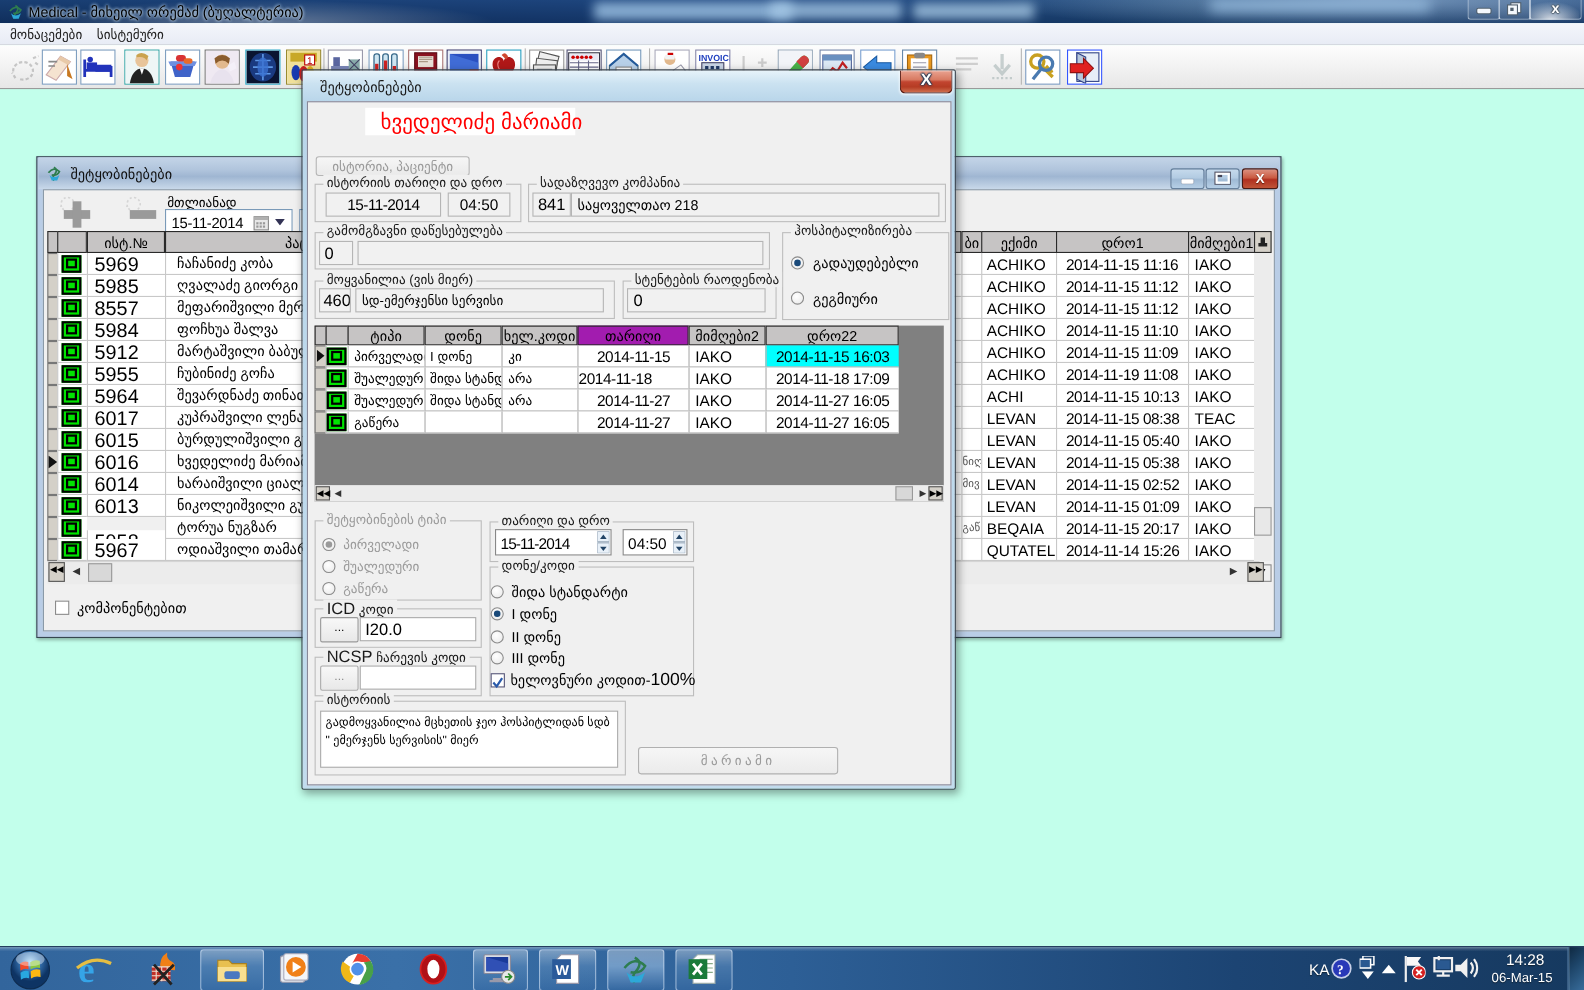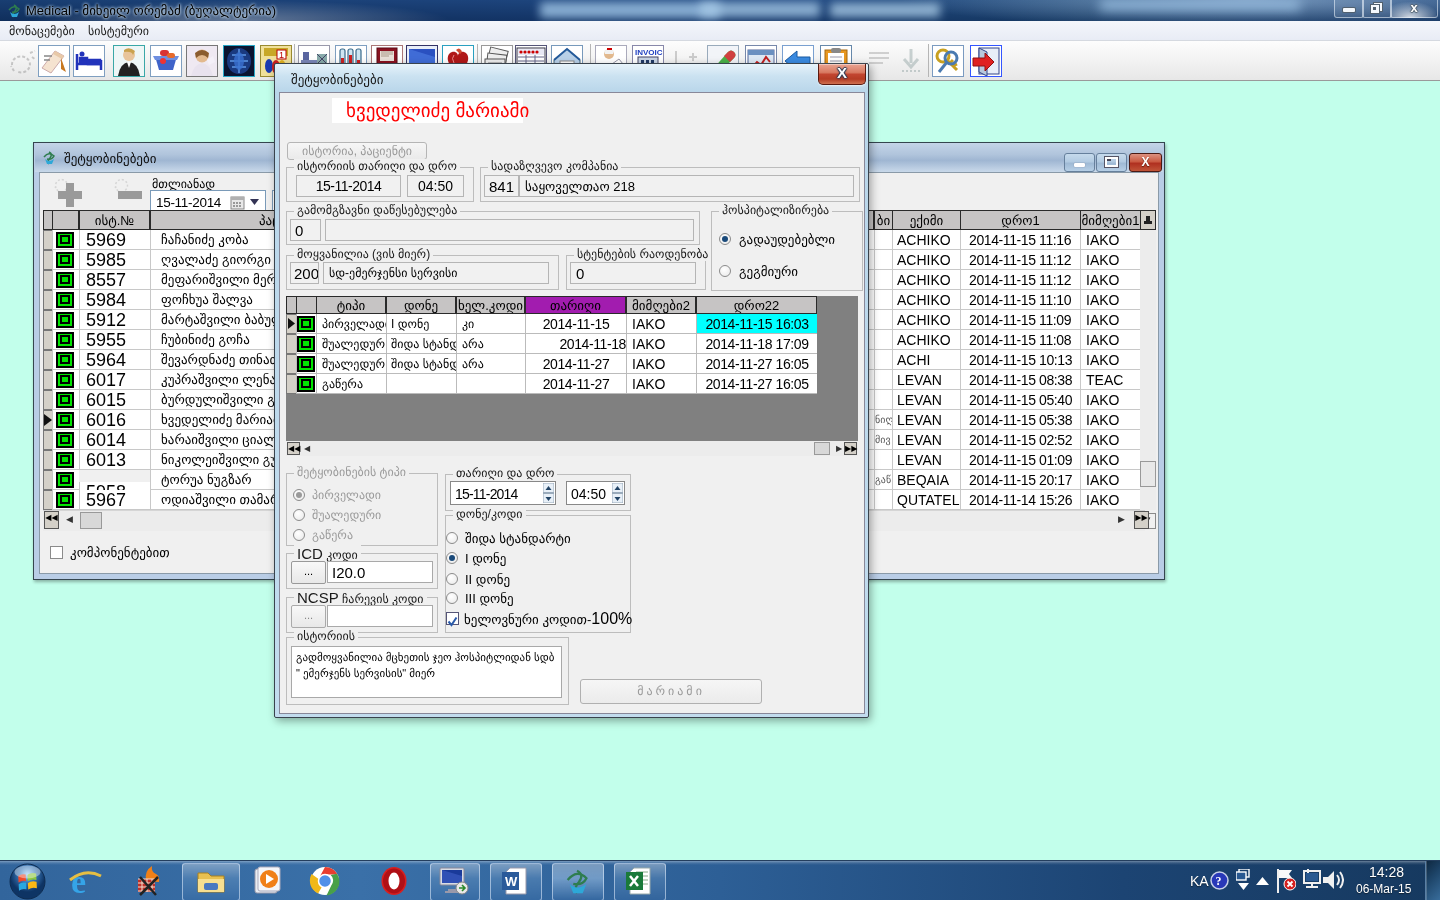--- a/index.html
+++ b/index.html
@@ -360,21 +360,21 @@
 <div style="position:absolute;height:20px;background:#fff;border-left:1px solid #c8c8c8;border-bottom:1px solid #c8c8c8;box-sizing:border-box;overflow:hidden;white-space:nowrap;left:852px;top:137px;width:69px;font-size:14px;padding:2px 0 0 4px">ACHIKO</div>
 <div style="position:absolute;height:20px;background:#fff;border-left:1px solid #c8c8c8;border-bottom:1px solid #c8c8c8;box-sizing:border-box;overflow:hidden;white-space:nowrap;left:920px;top:137px;width:121px;font-size:14px;letter-spacing:-.4px;padding:2px 0 0 8px">2014-11-15 11:09</div>
 <div style="position:absolute;height:20px;background:#fff;border-left:1px solid #c8c8c8;border-bottom:1px solid #c8c8c8;box-sizing:border-box;overflow:hidden;white-space:nowrap;left:1040px;top:137px;width:61px;font-size:14px;padding:2px 0 0 5px">IAKO</div>
 <div style="position:absolute;height:20px;background:#d4d0c8;border:1px solid #777;box-sizing:border-box;left:3px;top:157px;width:10px"></div>
 <div style="position:absolute;height:20px;background:#fff;border-left:1px solid #c8c8c8;border-bottom:1px solid #c8c8c8;box-sizing:border-box;overflow:hidden;white-space:nowrap;left:12px;top:157px;width:27px"></div>
       <div class="gcb" style="left:16px;top:159px"></div>
 <div style="position:absolute;height:20px;background:#fff;border-left:1px solid #c8c8c8;border-bottom:1px solid #c8c8c8;box-sizing:border-box;overflow:hidden;white-space:nowrap;left:39px;top:157px;width:71px;font-size:18px;padding:0 0 0 6px">5955</div>
 <div style="position:absolute;height:20px;background:#fff;border-left:1px solid #c8c8c8;border-bottom:1px solid #c8c8c8;box-sizing:border-box;overflow:hidden;white-space:nowrap;left:110px;top:157px;width:724px;font-size:13px;padding:2px 0 0 10px">ჩუბინიძე გოჩა</div>
 <div style="position:absolute;height:20px;background:#fff;border-left:1px solid #c8c8c8;border-bottom:1px solid #c8c8c8;box-sizing:border-box;overflow:hidden;white-space:nowrap;left:834px;top:157px;width:19px;font-size:10px;color:#555;padding-top:4px"></div>
 <div style="position:absolute;height:20px;background:#fff;border-left:1px solid #c8c8c8;border-bottom:1px solid #c8c8c8;box-sizing:border-box;overflow:hidden;white-space:nowrap;left:852px;top:157px;width:69px;font-size:14px;padding:2px 0 0 4px">ACHIKO</div>
-<div style="position:absolute;height:20px;background:#fff;border-left:1px solid #c8c8c8;border-bottom:1px solid #c8c8c8;box-sizing:border-box;overflow:hidden;white-space:nowrap;left:920px;top:157px;width:121px;font-size:14px;letter-spacing:-.4px;padding:2px 0 0 8px">2014-11-15 11:08</div>
+<div style="position:absolute;height:20px;background:#fff;border-left:1px solid #c8c8c8;border-bottom:1px solid #c8c8c8;box-sizing:border-box;overflow:hidden;white-space:nowrap;left:920px;top:157px;width:121px;font-size:14px;letter-spacing:-.4px;padding:2px 0 0 8px">2014-11-19 11:08</div>
 <div style="position:absolute;height:20px;background:#fff;border-left:1px solid #c8c8c8;border-bottom:1px solid #c8c8c8;box-sizing:border-box;overflow:hidden;white-space:nowrap;left:1040px;top:157px;width:61px;font-size:14px;padding:2px 0 0 5px">IAKO</div>
 <div style="position:absolute;height:20px;background:#d4d0c8;border:1px solid #777;box-sizing:border-box;left:3px;top:177px;width:10px"></div>
 <div style="position:absolute;height:20px;background:#fff;border-left:1px solid #c8c8c8;border-bottom:1px solid #c8c8c8;box-sizing:border-box;overflow:hidden;white-space:nowrap;left:12px;top:177px;width:27px"></div>
       <div class="gcb" style="left:16px;top:179px"></div>
 <div style="position:absolute;height:20px;background:#fff;border-left:1px solid #c8c8c8;border-bottom:1px solid #c8c8c8;box-sizing:border-box;overflow:hidden;white-space:nowrap;left:39px;top:177px;width:71px;font-size:18px;padding:0 0 0 6px">5964</div>
 <div style="position:absolute;height:20px;background:#fff;border-left:1px solid #c8c8c8;border-bottom:1px solid #c8c8c8;box-sizing:border-box;overflow:hidden;white-space:nowrap;left:110px;top:177px;width:724px;font-size:13px;padding:2px 0 0 10px">შევარდნაძე თინათინ</div>
 <div style="position:absolute;height:20px;background:#fff;border-left:1px solid #c8c8c8;border-bottom:1px solid #c8c8c8;box-sizing:border-box;overflow:hidden;white-space:nowrap;left:834px;top:177px;width:19px;font-size:10px;color:#555;padding-top:4px"></div>
 <div style="position:absolute;height:20px;background:#fff;border-left:1px solid #c8c8c8;border-bottom:1px solid #c8c8c8;box-sizing:border-box;overflow:hidden;white-space:nowrap;left:852px;top:177px;width:69px;font-size:14px;padding:2px 0 0 4px">ACHI</div>
 <div style="position:absolute;height:20px;background:#fff;border-left:1px solid #c8c8c8;border-bottom:1px solid #c8c8c8;box-sizing:border-box;overflow:hidden;white-space:nowrap;left:920px;top:177px;width:121px;font-size:14px;letter-spacing:-.4px;padding:2px 0 0 8px">2014-11-15 10:13</div>
 <div style="position:absolute;height:20px;background:#fff;border-left:1px solid #c8c8c8;border-bottom:1px solid #c8c8c8;box-sizing:border-box;overflow:hidden;white-space:nowrap;left:1040px;top:177px;width:61px;font-size:14px;padding:2px 0 0 5px">IAKO</div>
@@ -482,21 +482,21 @@
 <div class="gb" style="left:431px;top:118px;width:150px;height:78px">
         <span class="lg">ჰოსპიტალიზირება</span>
       </div>
 <div class="rb on" style="left:439px;top:140px"></div>
       <span class="lab" style="left:459px;top:139px">გადაუდებებლი</span>
 <div class="rb" style="left:439px;top:172px"></div>
       <span class="lab" style="left:459px;top:171px">გეგმიური</span>
 <div class="gb" style="left:6px;top:162px;width:271px;height:33px">
         <span class="lg">მოყვანილია (ვის მიერ)</span>
       </div>
-<div class="fld" style="background:#f1f1f1;border-color:#b5b5b5;left:10px;top:169px;width:29px;height:22px;padding-left:3px;line-height:21px">200</div>
+<div class="fld" style="background:#f1f1f1;border-color:#b5b5b5;left:10px;top:169px;width:29px;height:22px;padding-left:3px;line-height:21px">460</div>
 <div class="fld" style="background:#f1f1f1;border-color:#b5b5b5;left:43px;top:169px;width:226px;height:22px;font-size:12px;padding-left:5px;line-height:21px">სდ-ემერჯენსი სერვისი</div>
 <div class="gb" style="left:286px;top:162px;width:138px;height:33px">
         <span class="lg">სტენტების რაოდენობა</span>
       </div>
 <div class="fld" style="background:#f1f1f1;border-color:#b5b5b5;left:290px;top:169px;width:126px;height:22px;padding-left:5px;line-height:21px">0</div>
 <div class="a" style="left:6px;top:203px;width:572px;height:160px;background:#808080"></div>
       <div style="position:absolute;top:203px;height:18px;background:#c6c4c4;border:1px solid #2a2a2a;box-sizing:border-box;font-size:13px;text-align:center;line-height:17px;overflow:hidden;left:6px;width:11px"></div>
 <div style="position:absolute;top:203px;height:18px;background:#c6c4c4;border:1px solid #2a2a2a;box-sizing:border-box;font-size:13px;text-align:center;line-height:17px;overflow:hidden;left:16px;width:21px"></div>
 <div style="position:absolute;top:203px;height:18px;background:#c6c4c4;border:1px solid #2a2a2a;box-sizing:border-box;font-size:13px;text-align:center;line-height:17px;overflow:hidden;left:36px;width:70px">ტიპი</div>
 <div style="position:absolute;top:203px;height:18px;background:#c6c4c4;border:1px solid #2a2a2a;box-sizing:border-box;font-size:13px;text-align:center;line-height:17px;overflow:hidden;left:106px;width:70px">დონე</div>
@@ -515,21 +515,21 @@
 <div style="position:absolute;height:20px;background:#fff;border-left:1px solid #bbb;border-bottom:1px solid #bbb;box-sizing:border-box;overflow:hidden;white-space:nowrap;left:176px;top:221px;width:69px;font-size:12px;padding:3px 0 0 5px">კი</div>
 <div style="position:absolute;height:20px;background:#fff;border-left:1px solid #bbb;border-bottom:1px solid #bbb;box-sizing:border-box;overflow:hidden;white-space:nowrap;left:245px;top:221px;width:101px;font-size:14px;letter-spacing:-.4px;padding:2px 0 0 0;text-align:center">2014-11-15</div>
 <div style="position:absolute;height:20px;background:#fff;border-left:1px solid #bbb;border-bottom:1px solid #bbb;box-sizing:border-box;overflow:hidden;white-space:nowrap;left:346px;top:221px;width:70px;font-size:14px;padding:2px 0 0 5px">IAKO</div>
 <div style="position:absolute;height:20px;background:#fff;border-left:1px solid #bbb;border-bottom:1px solid #bbb;box-sizing:border-box;overflow:hidden;white-space:nowrap;left:416px;top:221px;width:121px;font-size:14px;letter-spacing:-.4px;padding:2px 0 0 0;text-align:center;background:#00ffff">2014-11-15 16:03</div>
 <div style="position:absolute;height:20px;background:#d4d0c8;border:1px solid #777;box-sizing:border-box;left:6px;top:241px;width:11px"></div>
 <div style="position:absolute;height:20px;background:#fff;border-left:1px solid #bbb;border-bottom:1px solid #bbb;box-sizing:border-box;overflow:hidden;white-space:nowrap;left:16px;top:241px;width:21px"></div>
       <div class="gcb" style="left:17px;top:243px"></div>
 <div style="position:absolute;height:20px;background:#fff;border-left:1px solid #bbb;border-bottom:1px solid #bbb;box-sizing:border-box;overflow:hidden;white-space:nowrap;left:36px;top:241px;width:70px;font-size:12px;padding:3px 0 0 5px">შუალედურ</div>
 <div style="position:absolute;height:20px;background:#fff;border-left:1px solid #bbb;border-bottom:1px solid #bbb;box-sizing:border-box;overflow:hidden;white-space:nowrap;left:106px;top:241px;width:70px;font-size:12px;padding:3px 0 0 4px">შიდა სტანდ:</div>
 <div style="position:absolute;height:20px;background:#fff;border-left:1px solid #bbb;border-bottom:1px solid #bbb;box-sizing:border-box;overflow:hidden;white-space:nowrap;left:176px;top:241px;width:69px;font-size:12px;padding:3px 0 0 5px">არა</div>
-<div style="position:absolute;height:20px;background:#fff;border-left:1px solid #bbb;border-bottom:1px solid #bbb;box-sizing:border-box;overflow:hidden;white-space:nowrap;left:245px;top:241px;width:101px;font-size:14px;letter-spacing:-.4px;padding:2px 0 0 0;text-align:right">2014-11-18</div>
+<div style="position:absolute;height:20px;background:#fff;border-left:1px solid #bbb;border-bottom:1px solid #bbb;box-sizing:border-box;overflow:hidden;white-space:nowrap;left:245px;top:241px;width:101px;font-size:14px;letter-spacing:-.4px;padding:2px 0 0 0;text-align:left">2014-11-18</div>
 <div style="position:absolute;height:20px;background:#fff;border-left:1px solid #bbb;border-bottom:1px solid #bbb;box-sizing:border-box;overflow:hidden;white-space:nowrap;left:346px;top:241px;width:70px;font-size:14px;padding:2px 0 0 5px">IAKO</div>
 <div style="position:absolute;height:20px;background:#fff;border-left:1px solid #bbb;border-bottom:1px solid #bbb;box-sizing:border-box;overflow:hidden;white-space:nowrap;left:416px;top:241px;width:121px;font-size:14px;letter-spacing:-.4px;padding:2px 0 0 0;text-align:center;background:#fff">2014-11-18 17:09</div>
 <div style="position:absolute;height:20px;background:#d4d0c8;border:1px solid #777;box-sizing:border-box;left:6px;top:261px;width:11px"></div>
 <div style="position:absolute;height:20px;background:#fff;border-left:1px solid #bbb;border-bottom:1px solid #bbb;box-sizing:border-box;overflow:hidden;white-space:nowrap;left:16px;top:261px;width:21px"></div>
       <div class="gcb" style="left:17px;top:263px"></div>
 <div style="position:absolute;height:20px;background:#fff;border-left:1px solid #bbb;border-bottom:1px solid #bbb;box-sizing:border-box;overflow:hidden;white-space:nowrap;left:36px;top:261px;width:70px;font-size:12px;padding:3px 0 0 5px">შუალედურ</div>
 <div style="position:absolute;height:20px;background:#fff;border-left:1px solid #bbb;border-bottom:1px solid #bbb;box-sizing:border-box;overflow:hidden;white-space:nowrap;left:106px;top:261px;width:70px;font-size:12px;padding:3px 0 0 4px">შიდა სტანდ:</div>
 <div style="position:absolute;height:20px;background:#fff;border-left:1px solid #bbb;border-bottom:1px solid #bbb;box-sizing:border-box;overflow:hidden;white-space:nowrap;left:176px;top:261px;width:69px;font-size:12px;padding:3px 0 0 5px">არა</div>
 <div style="position:absolute;height:20px;background:#fff;border-left:1px solid #bbb;border-bottom:1px solid #bbb;box-sizing:border-box;overflow:hidden;white-space:nowrap;left:245px;top:261px;width:101px;font-size:14px;letter-spacing:-.4px;padding:2px 0 0 0;text-align:center">2014-11-27</div>
 <div style="position:absolute;height:20px;background:#fff;border-left:1px solid #bbb;border-bottom:1px solid #bbb;box-sizing:border-box;overflow:hidden;white-space:nowrap;left:346px;top:261px;width:70px;font-size:14px;padding:2px 0 0 5px">IAKO</div>

